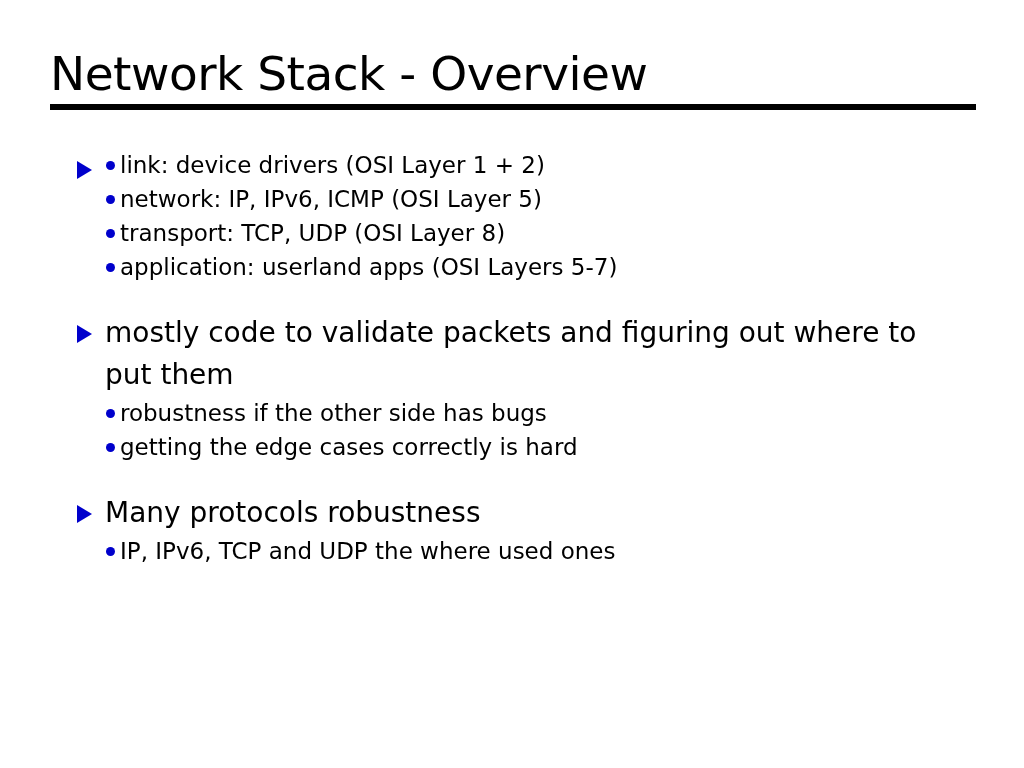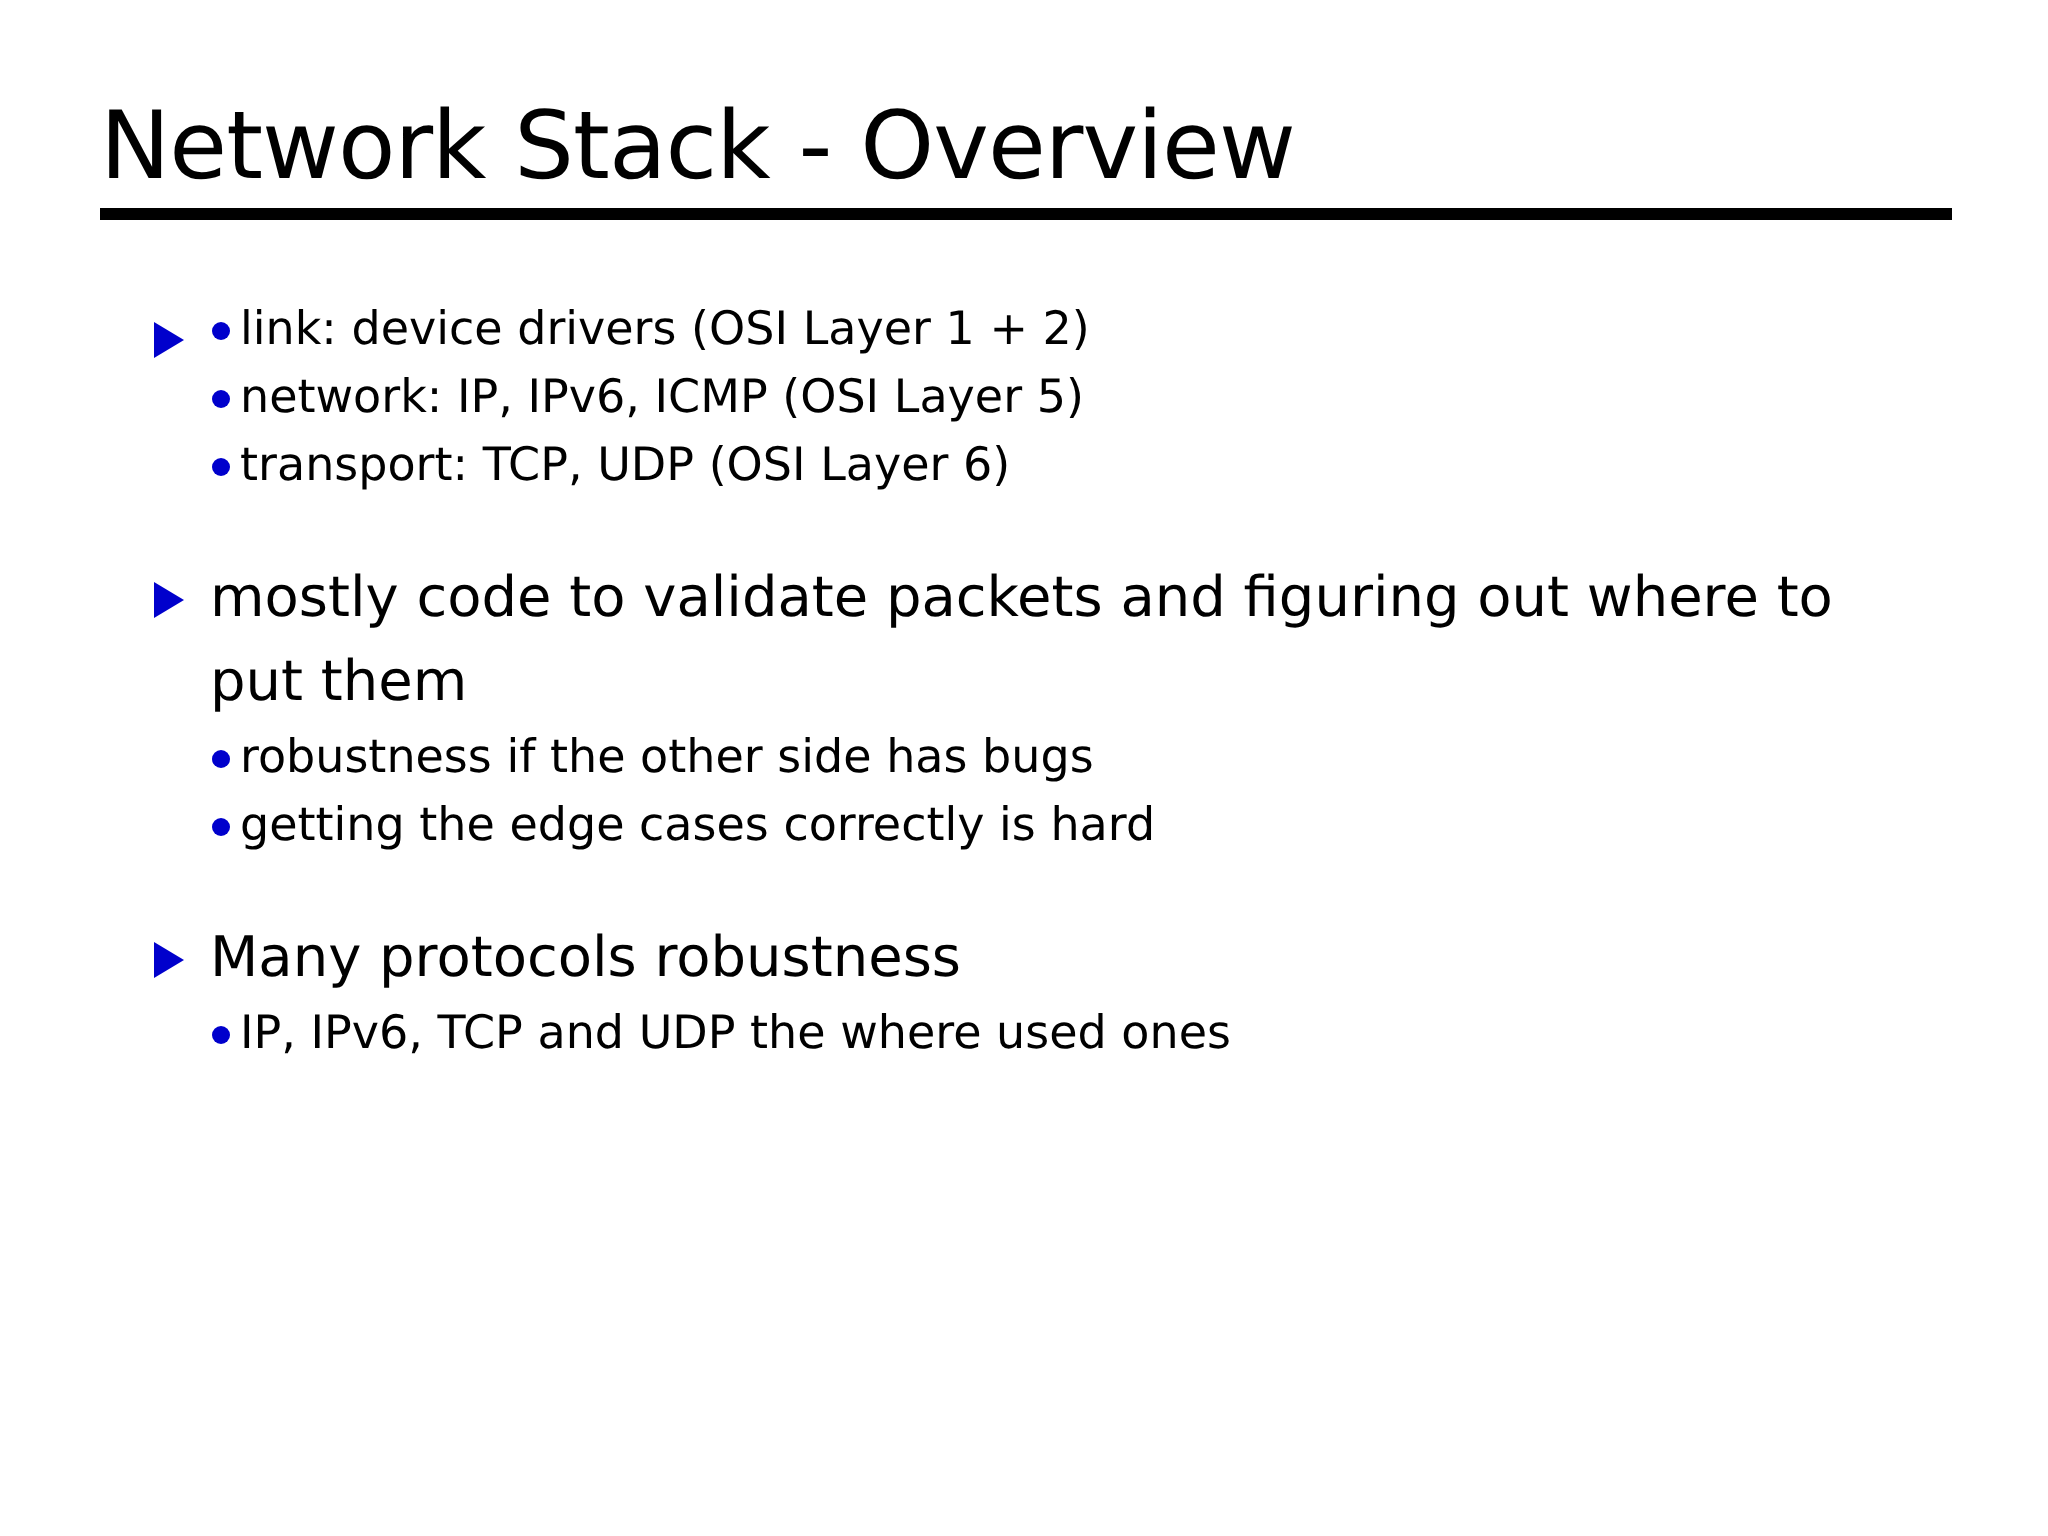--- a/index.html
+++ b/index.html
@@ -135,21 +135,25 @@
         <li class="l2">
           <span class="dot-bullet"></span>
           <span class="l2-text">link: device drivers (OSI Layer 1 + 2)</span>
         </li>
         <li class="l2">
           <span class="dot-bullet"></span>
           <span class="l2-text">network: IP, IPv6, ICMP (OSI Layer 5)</span>
         </li>
         <li class="l2">
           <span class="dot-bullet"></span>
-          <span class="l2-text">transport: TCP, UDP (OSI Layer 6)</span>
+          <span class="l2-text">transport: TCP, UDP (OSI Layer 8)</span>
+        </li>
+        <li class="l2">
+          <span class="dot-bullet"></span>
+          <span class="l2-text">application: userland apps (OSI Layers 5-7)</span>
         </li>
       </ul>
     </div>
 
     <div class="group">
       <div class="l1">
         <span class="tri-bullet"></span>
         <span class="l1-text">mostly code to validate packets and figuring out where to put them</span>
       </div>
       <ul class="l2-list">

